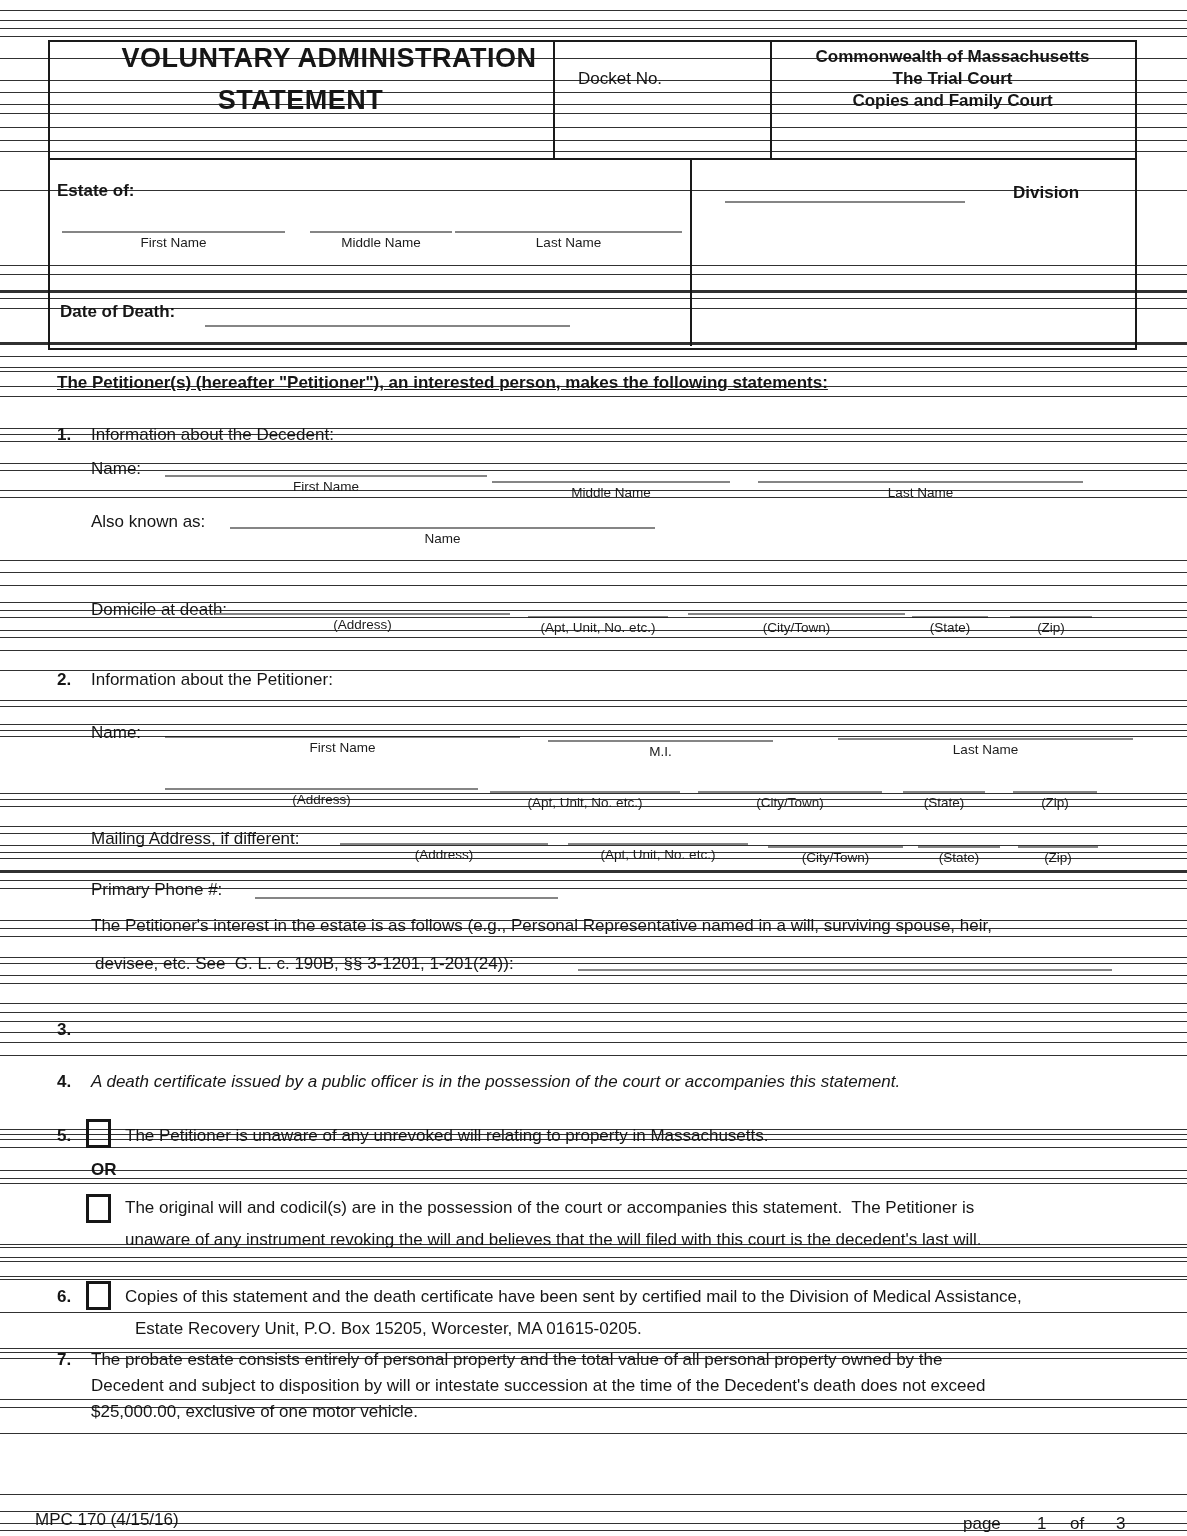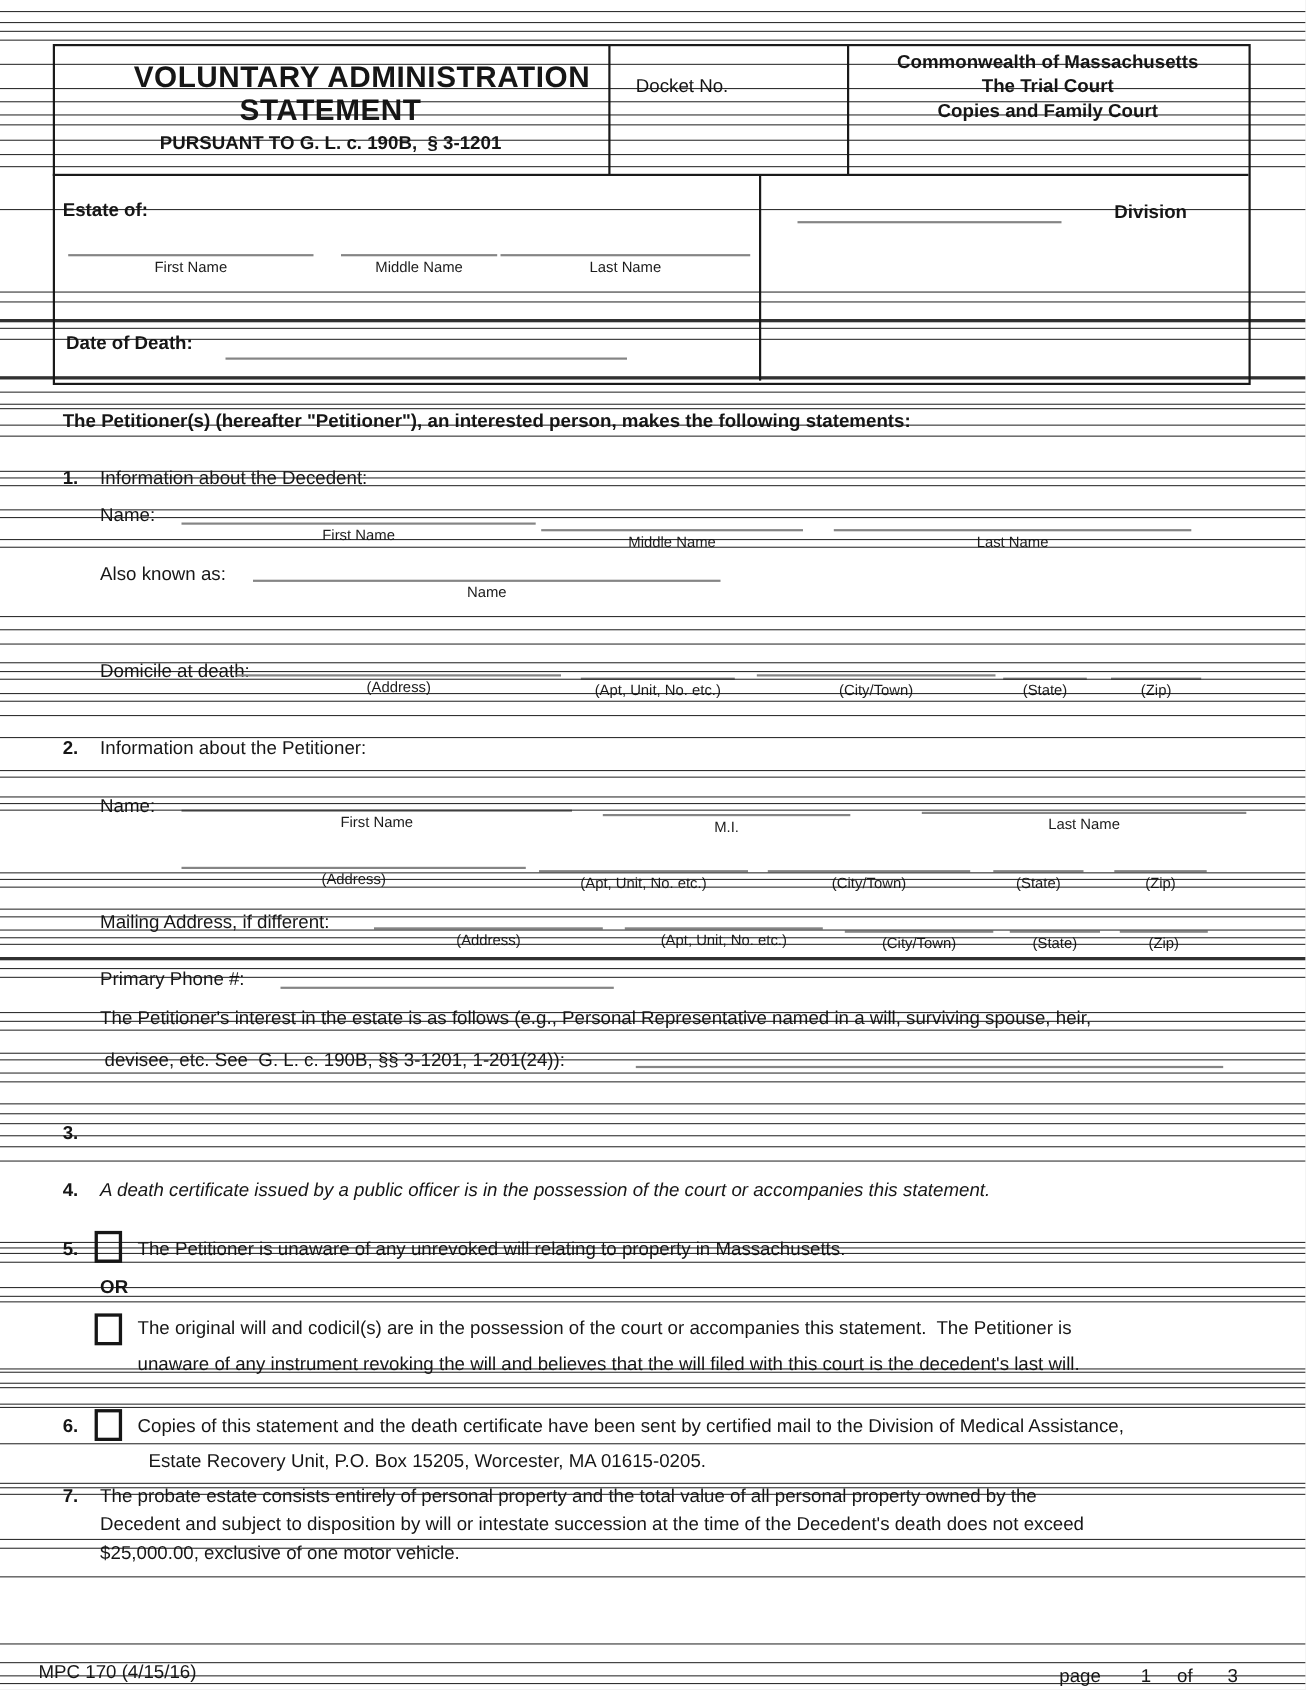--- a/index.html
+++ b/index.html
@@ -10,37 +10,36 @@
   .t{font-size:17px;line-height:1.25;}
   .big{font-size:27px;letter-spacing:.5px;}
   .ctr{text-align:center;}
   .lbl{position:absolute;font-size:13.5px;text-align:center;white-space:pre;color:#1c1c1c;}
   .fill{position:absolute;height:2px;background:#858585;}
   .border-box{position:absolute;border:2px solid #1a1a1a;}
   .vline{position:absolute;width:2px;background:#1a1a1a;}
   .hline-border{position:absolute;height:2px;background:#1a1a1a;}
   .checkbox{position:absolute;width:19px;height:23px;border:3px solid #161616;background:#fff;z-index:4;}
   .artifact{position:absolute;left:0;width:100%;background:#141414;opacity:.88;z-index:5;pointer-events:none;}
-  .underline{}
+  .underline{text-decoration:underline;}
   .num{font-weight:bold;}
 </style>
 </head>
 <body>
 
 <div class="page">
 
   <div class="border-box" style="left:48px;top:40px;width:1085px;height:306px;"></div>
   <div class="vline" style="left:553px;top:40px;height:120px;"></div>
   <div class="vline" style="left:770px;top:40px;height:120px;"></div>
   <div class="hline-border" style="left:48px;top:158px;width:1087px;"></div>
   <div class="vline" style="left:690px;top:160px;height:186px;"></div>
 
-  <div class="abs t big b ctr" style="left:48px;top:54px;width:562px;">VOLUNTARY ADMINISTRATION</div>
+  <div class="abs t big b ctr" style="left:48px;top:42px;width:562px;">VOLUNTARY ADMINISTRATION</div>
   <div class="abs t big b ctr" style="left:48px;top:84px;width:505px;">STATEMENT</div>
-  <div class="abs t b ctr" style="left:48px;top:119px;width:505px;">PURSUANT TO G. L. c. 190B,  § 3-1201</div>
   <div class="abs t" style="left:578px;top:68px;">Docket No.</div>
   <div class="abs t b ctr" style="left:772px;top:46px;width:361px;">Commonwealth of Massachusetts</div>
   <div class="abs t b ctr" style="left:772px;top:68px;width:361px;">The Trial Court</div>
   <div class="abs t b ctr" style="left:772px;top:90px;width:361px;">Copies and Family Court</div>
 
   <div class="abs t b" style="left:57px;top:180px;">Estate of:</div>
   <div class="fill" style="left:62px;top:231px;width:223px;"></div>
   <div class="fill" style="left:310px;top:231px;width:142px;"></div>
   <div class="fill" style="left:455px;top:231px;width:227px;"></div>
   <div class="lbl" style="left:62px;top:235px;width:223px;">First Name</div>

